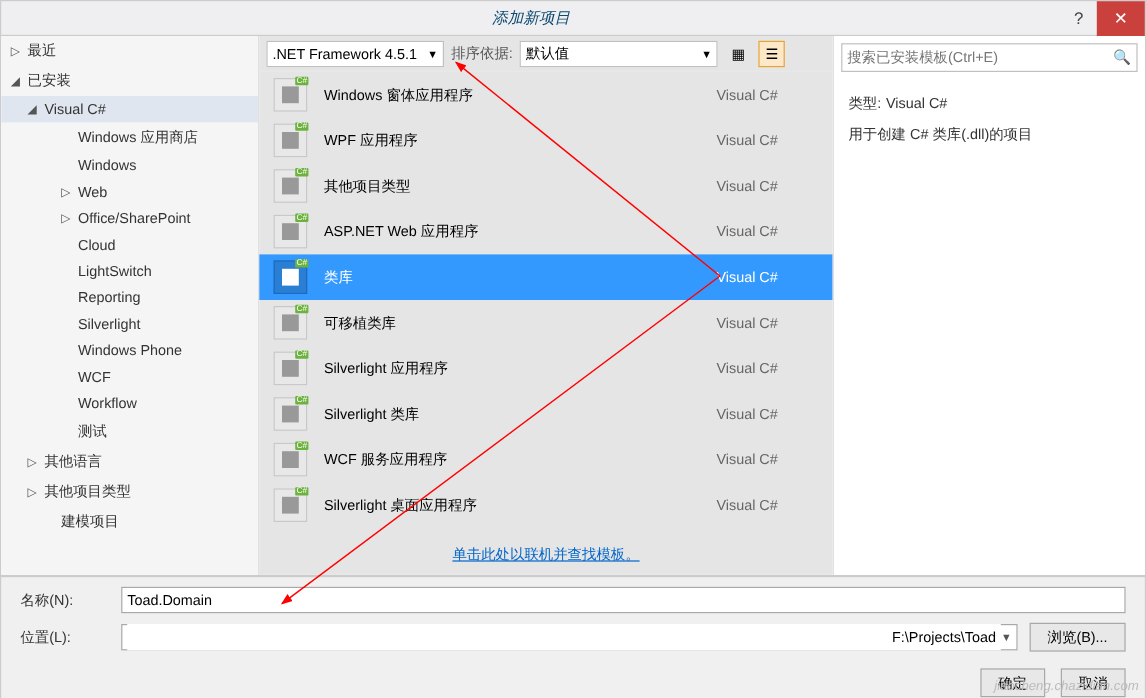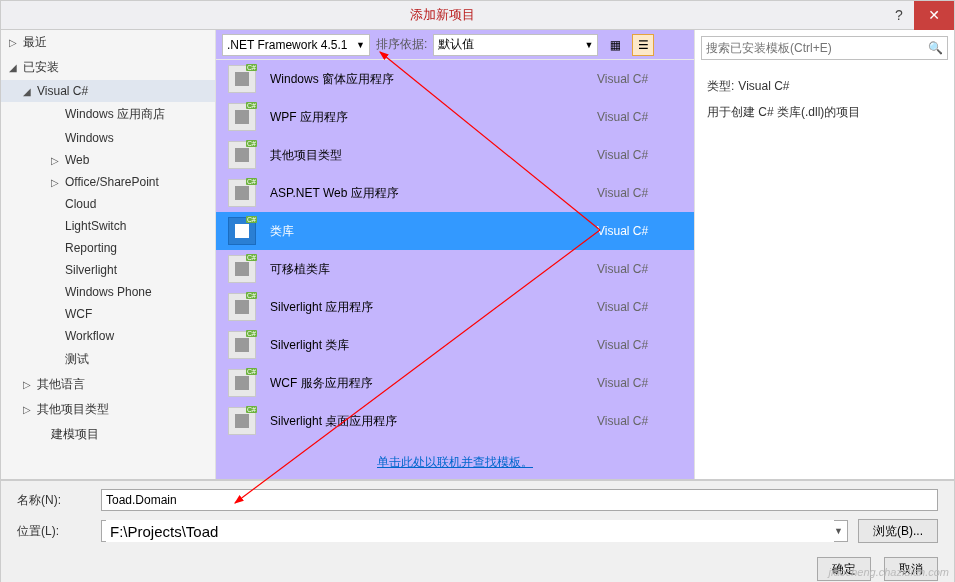--- a/index.html
+++ b/index.html
@@ -1,34 +1,34 @@
 <!DOCTYPE html>
 <html><head>
 <meta charset="utf-8">
 <style>
 * { box-sizing: border-box; margin: 0; padding: 0; font-family: "Microsoft YaHei", "Segoe UI", sans-serif; }
 body { width: 955px; height: 582px; background: #f0f0f0; font-size: 12px; overflow: hidden; position: relative; }
 
 .titlebar { height: 30px; background: #efeff2; display: flex; align-items: center; border: 1px solid #ccc; }
-.titlebar .title { flex: 1; text-align: center; color: #b91c1c; font-size: 13px; }
+.titlebar .title { flex: 1; text-align: center; color: #0c4a6e; font-size: 13px; font-style: italic; }
 .titlebar .btn { width: 30px; height: 29px; display: flex; align-items: center; justify-content: center; color: #444; font-size: 14px; }
 .titlebar .close { background: #c9403d; color: #fff; width: 40px; }
 
 .content { display: flex; height: 450px; border: 1px solid #ccc; border-top: none; background: #fff; }
 
 .left-pane { width: 215px; background: #f5f5f5; border-right: 1px solid #e0e0e0; overflow: auto; }
 .tree-item { display: flex; align-items: center; padding: 4px 8px; cursor: pointer; color: #333; }
 .tree-item .expander { width: 10px; font-size: 10px; color: #555; margin-right: 4px; }
 .tree-item.selected-light { background: #e0e6ef; }
 .tree-indent-0 { padding-left: 8px; }
 .tree-indent-1 { padding-left: 22px; }
 .tree-indent-2 { padding-left: 36px; }
 .tree-indent-3 { padding-left: 50px; }
 
-.middle-pane { flex: 1; background: #c4b5fd; display: flex; flex-direction: column; }
+.middle-pane { flex: 1; background: #e5e5e5; display: flex; flex-direction: column; }
 .toolbar { height: 30px; display: flex; align-items: center; padding: 4px 6px; gap: 6px; border-bottom: 1px solid #e8e8e8;}
 .toolbar select, .toolbar .dropdown { height: 22px; border: 1px solid #c0c0c0; background: #fff; font-size: 12px; padding: 0 4px; }
 .toolbar .dropdown { display: flex; align-items: center; justify-content: space-between; }
 .toolbar .fw { width: 148px; }
 .toolbar .sort-label { color: #555; }
 .toolbar .sortval { width: 165px; }
 .toolbar .viewbtn { width: 22px; height: 22px; border: 1px solid transparent; display: inline-flex; align-items: center; justify-content: center; }
 .toolbar .viewbtn.active { border: 1px solid #e5a33d; background: #fde8c8; }
 
 .template-list { flex: 1; overflow: auto; }
@@ -48,21 +48,21 @@
 .right-pane .searchbox { margin: 6px; height: 24px; border: 1px solid #c0c0c0; display: flex; align-items: center; padding: 0 4px; color: #888; }
 .right-pane .searchbox input { flex:1; border:none; outline:none; font-size:12px; color:#7f1d1d; background:transparent;}
 .right-pane .desc { padding: 10px 12px; color: #333; line-height: 1.7; }
 .right-pane .desc .lbl { margin-right:4px;}
 
 .bottom { border:1px solid #ccc; border-top:1px solid #ccc; background:#f0f0f0; padding:8px 16px; }
 .form-row { display:flex; align-items:center; margin-bottom:8px; }
 .form-row label { width:84px; color:#333; }
 .form-row input[type=text] { flex:1; height:22px; border:1px solid #a8a8a8; padding:0 4px; background:#fff; font-size:12px; }
 .form-row .loc-wrap { flex:1; height:22px; border:1px solid #a8a8a8; background:#fff; display:flex; align-items:center; padding:0 4px; }
-.form-row .loc-wrap input { flex:1; border:none; outline:none; font-size:15px; }
+.form-row .loc-wrap input { flex:1; border:none; outline:none; font-size:12px;text-align:right; }
 .browse-btn, .ok-btn, .cancel-btn { height:24px; border:1px solid #a8a8a8; background:#e8e8e8; padding:0 14px; margin-left:10px; font-size:12px; cursor:pointer;}
 .button-row { text-align:right; padding-top:6px; }
 
 .watermark { position:absolute; right:6px; bottom:4px; font-size:11px; color:#bbb; font-style:italic; pointer-events:none;}
 
 svg.annot { position:absolute; left:0; top:0; pointer-events:none; }
 </style>
 </head>
 <body>
 

